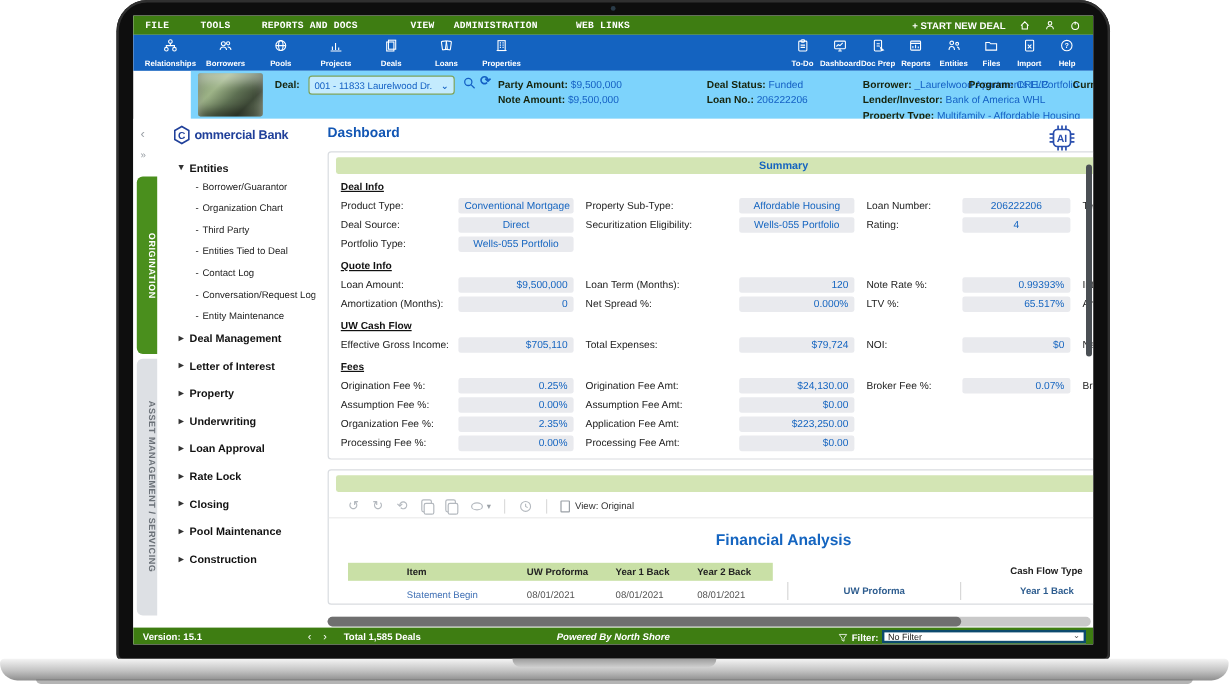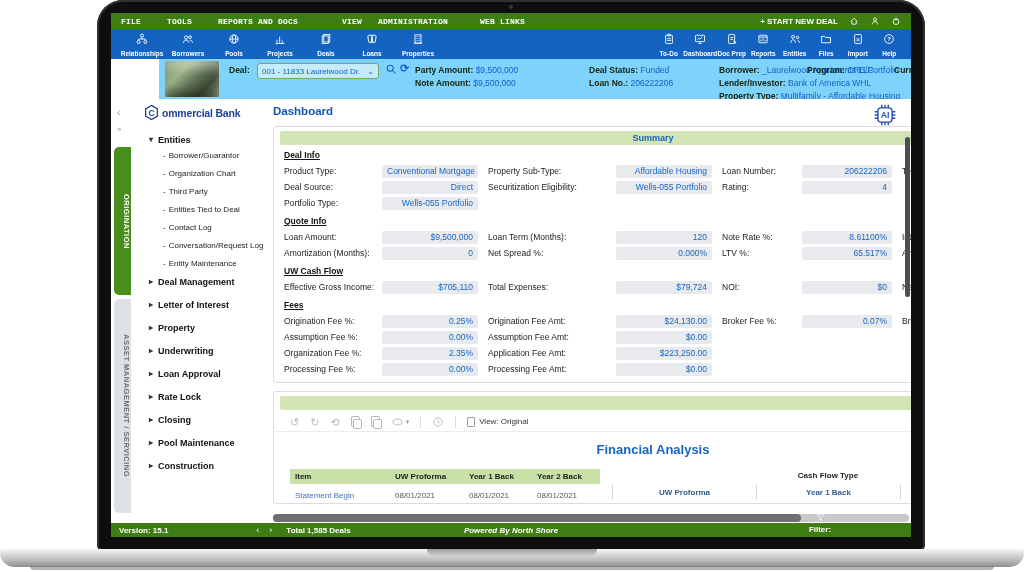--- a/index.html
+++ b/index.html
@@ -81,41 +81,41 @@
 
   .panel { width:760px; border:1px solid #d9dce0; border-radius:3px; margin-top:9px; background:#fff; }
   .panel-hd { height:14px; margin:4px 6px 2px; background:#d3e5b4; border-radius:2px;
               color:#1463c0; font-weight:bold; font-size:9px; text-align:center; line-height:14px; }
   .sec-title { font-size:8.5px; font-weight:bold; text-decoration:underline; color:#111; margin:5px 0 3px 10px; }
   .srow { display:grid; grid-template-columns:88px 96px 118px 96px 70px 90px 140px; column-gap:10px;
           align-items:center; height:16px; padding-left:10px; }
   .lbl { font-size:8.5px; color:#222; white-space:nowrap; }
   .fld { font-size:8.5px; color:#1565c0; background:#e9eaee; border-radius:2px; height:13px; line-height:13px;
          padding:0 5px; text-align:right; white-space:nowrap; overflow:hidden; }
-  .sec.left-align .fld { text-align:right; }
+  .sec.left-align .fld { text-align:center; }
   .panel-pad-bottom { height:5px; }
 
   
   .fin { margin-top:8px; }
   .fin-toolbar { height:20px; display:flex; align-items:center; gap:11px; padding:0 6px 0 16px;
                  border-bottom:1px solid #ececec; color:#b4b9bf; font-size:11px; position:relative; }
   .ft-btn { cursor:pointer; line-height:18px; }
   .docbox { width:9px; height:11px; border:1.2px solid #b4b9bf; border-radius:2px; position:relative; cursor:pointer; }
   .docbox::after { content:""; position:absolute; right:-3px; bottom:-3px; width:7px; height:8px;
                    border:1.2px solid #b4b9bf; border-radius:2px; background:#fff; }
   .stampwrap { display:flex; align-items:center; gap:2px; cursor:pointer; }
   .stampwrap svg { width:13px; height:10px; stroke:#b4b9bf; fill:none; stroke-width:1.2; }
   .ftsep { width:1px; height:12px; background:#dcdcdc; }
   .ft-ico svg { width:12px; height:12px; stroke:#b4b9bf; fill:none; stroke-width:1.2; display:block; }
   .viewbtn { display:flex; align-items:center; gap:4px; cursor:pointer; }
   .viewdoc { width:8px; height:10px; border:1.2px solid #9aa0a6; border-radius:1px; }
   .view-label { font-size:8px; color:#333; }
   .fin-title { text-align:center; color:#1565c0; font-weight:bold; font-size:13px; margin:10px 0 12px; }
   .ftable-wrap { display:flex; padding-left:16px; position:relative; }
-  .fhead, .frow { display:grid; grid-template-columns:100px 74px 68px 68px; height:15px; align-items:center; font-size:8px; }
+  .fhead, .frow { display:grid; grid-template-columns:100px 74px 68px 68px; height:15px; align-items:center; font-size:8px;padding-left:44px; }
   .fhead { background:#c9e0a6; font-weight:bold; color:#222; }
   .fhead span, .frow span { padding-left:5px; white-space:nowrap; }
   .frow { margin-top:4px; }
   .frow .item { color:#4171b5; }
   .frow .date { color:#555; }
   .fgroup { margin-left:12px; width:432px; font-size:8px; }
   .fgroup-title { text-align:center; font-weight:bold; color:#222; height:13px; line-height:13px; }
   .fgroup-cols { display:grid; grid-template-columns:144px 144px 144px; margin-top:3px; }
   .fgcol { text-align:center; font-weight:bold; color:#2e5d8f; border-left:1px solid #d8d8d8; height:15px; line-height:15px; }
   .fgcol:last-child { border-right:1px solid #d8d8d8; }
@@ -123,21 +123,21 @@
   .hscroll-thumb { width:528px; height:8px; background:#6f6f6f; border-radius:4px; cursor:pointer; }
 
   
   .statusbar { height:14px; background:#3e7d12; color:#fff; display:flex; align-items:center;
                padding:0 6px 0 8px; font-size:8px; position:relative; }
   .sb-version { font-weight:bold; }
   .sb-arrows { margin-left:88px; display:flex; gap:10px; font-size:9px; }
   .sb-arrow { cursor:pointer; line-height:10px; }
   .sb-total { margin-left:14px; font-weight:bold; }
   .sb-powered { position:absolute; left:50%; transform:translateX(-50%); font-style:italic; font-weight:bold; }
-  .sb-right { margin-left:auto; display:flex; align-items:center; gap:3px;flex-direction:column; }
+  .sb-right { margin-left:auto; display:flex; align-items:flex-end; gap:3px; }
   .sb-right svg { width:9px; height:9px; stroke:#fff; fill:none; stroke-width:1.2; }
   .sb-filter-label { font-weight:bold; }
   .filter-select { width:170px; height:11px; background:#fff; border:2px solid #0c4a6e; color:#222;
                    font-size:7.5px; display:flex; align-items:center; padding:0 3px; cursor:pointer; }
   .filter-select .chev { margin-left:auto; color:#555; font-size:7px; }
 </style>
 </head>
 <body>
 
 <div class="bezel">
@@ -430,21 +430,21 @@
           </div>
 
           <div class="sec">
             <div class="sec-title">Quote Info</div>
             <div class="srow">
               <span class="lbl">Loan Amount:</span>
                 <span class="fld">$9,500,000</span>
               <span class="lbl">Loan Term (Months):</span>
                 <span class="fld">120</span>
               <span class="lbl">Note Rate %:</span>
-                <span class="fld">8.61100%</span>
+                <span class="fld">0.99393%</span>
               <span class="lbl">Interest Only</span>
             </div>
             <div class="srow">
               <span class="lbl">Amortization (Months):</span>
                 <span class="fld">0</span>
               <span class="lbl">Net Spread %:</span>
                 <span class="fld">0.000%</span>
               <span class="lbl">LTV %:</span>
                 <span class="fld">65.517%</span>
               <span class="lbl">Amortizing DSCR</span>

